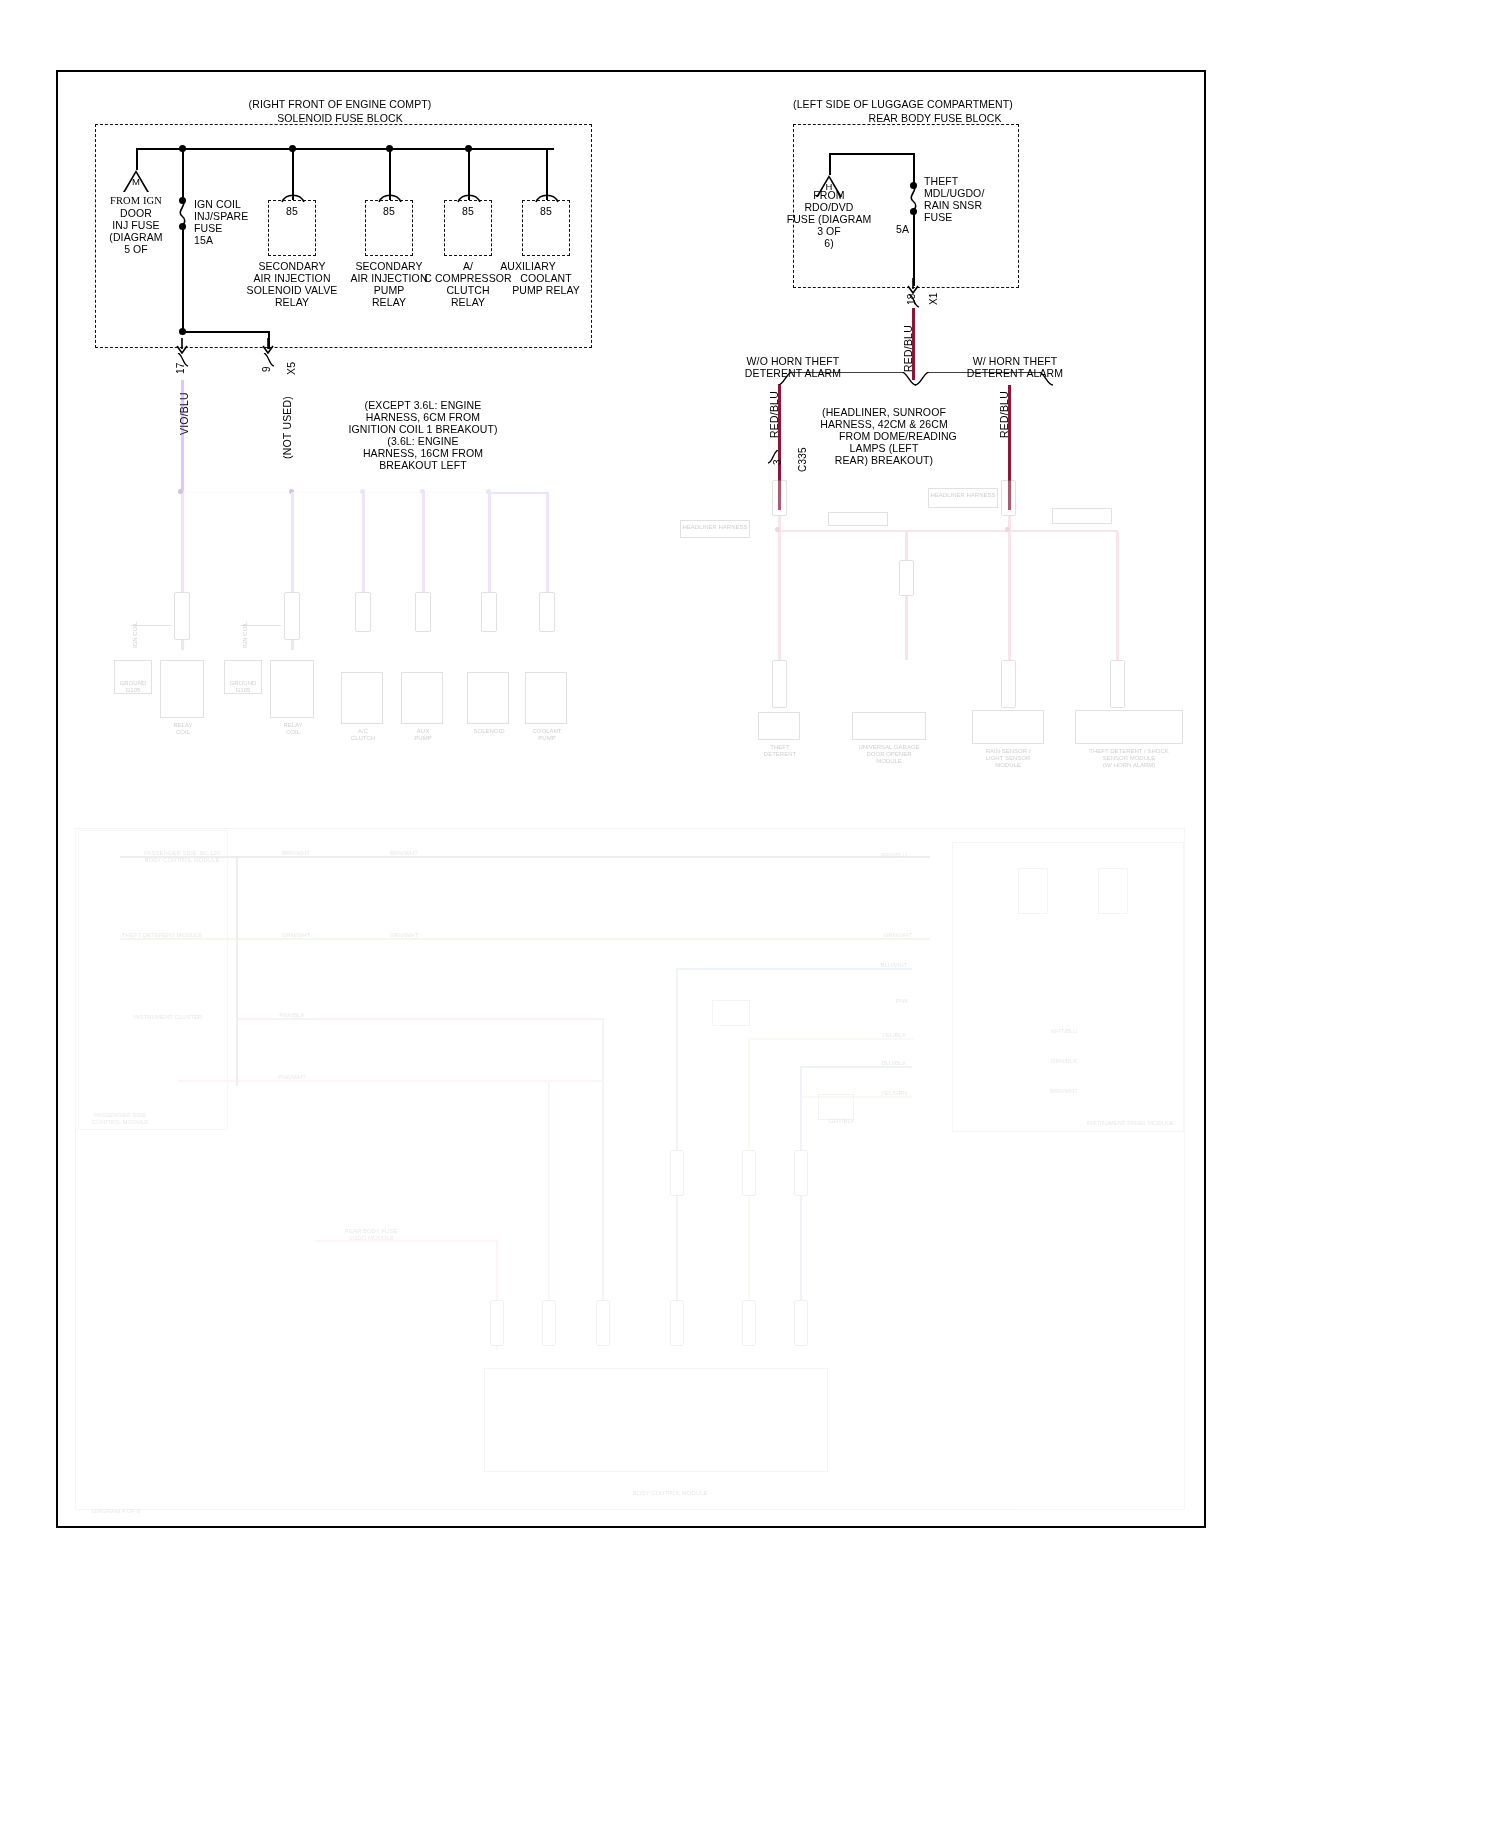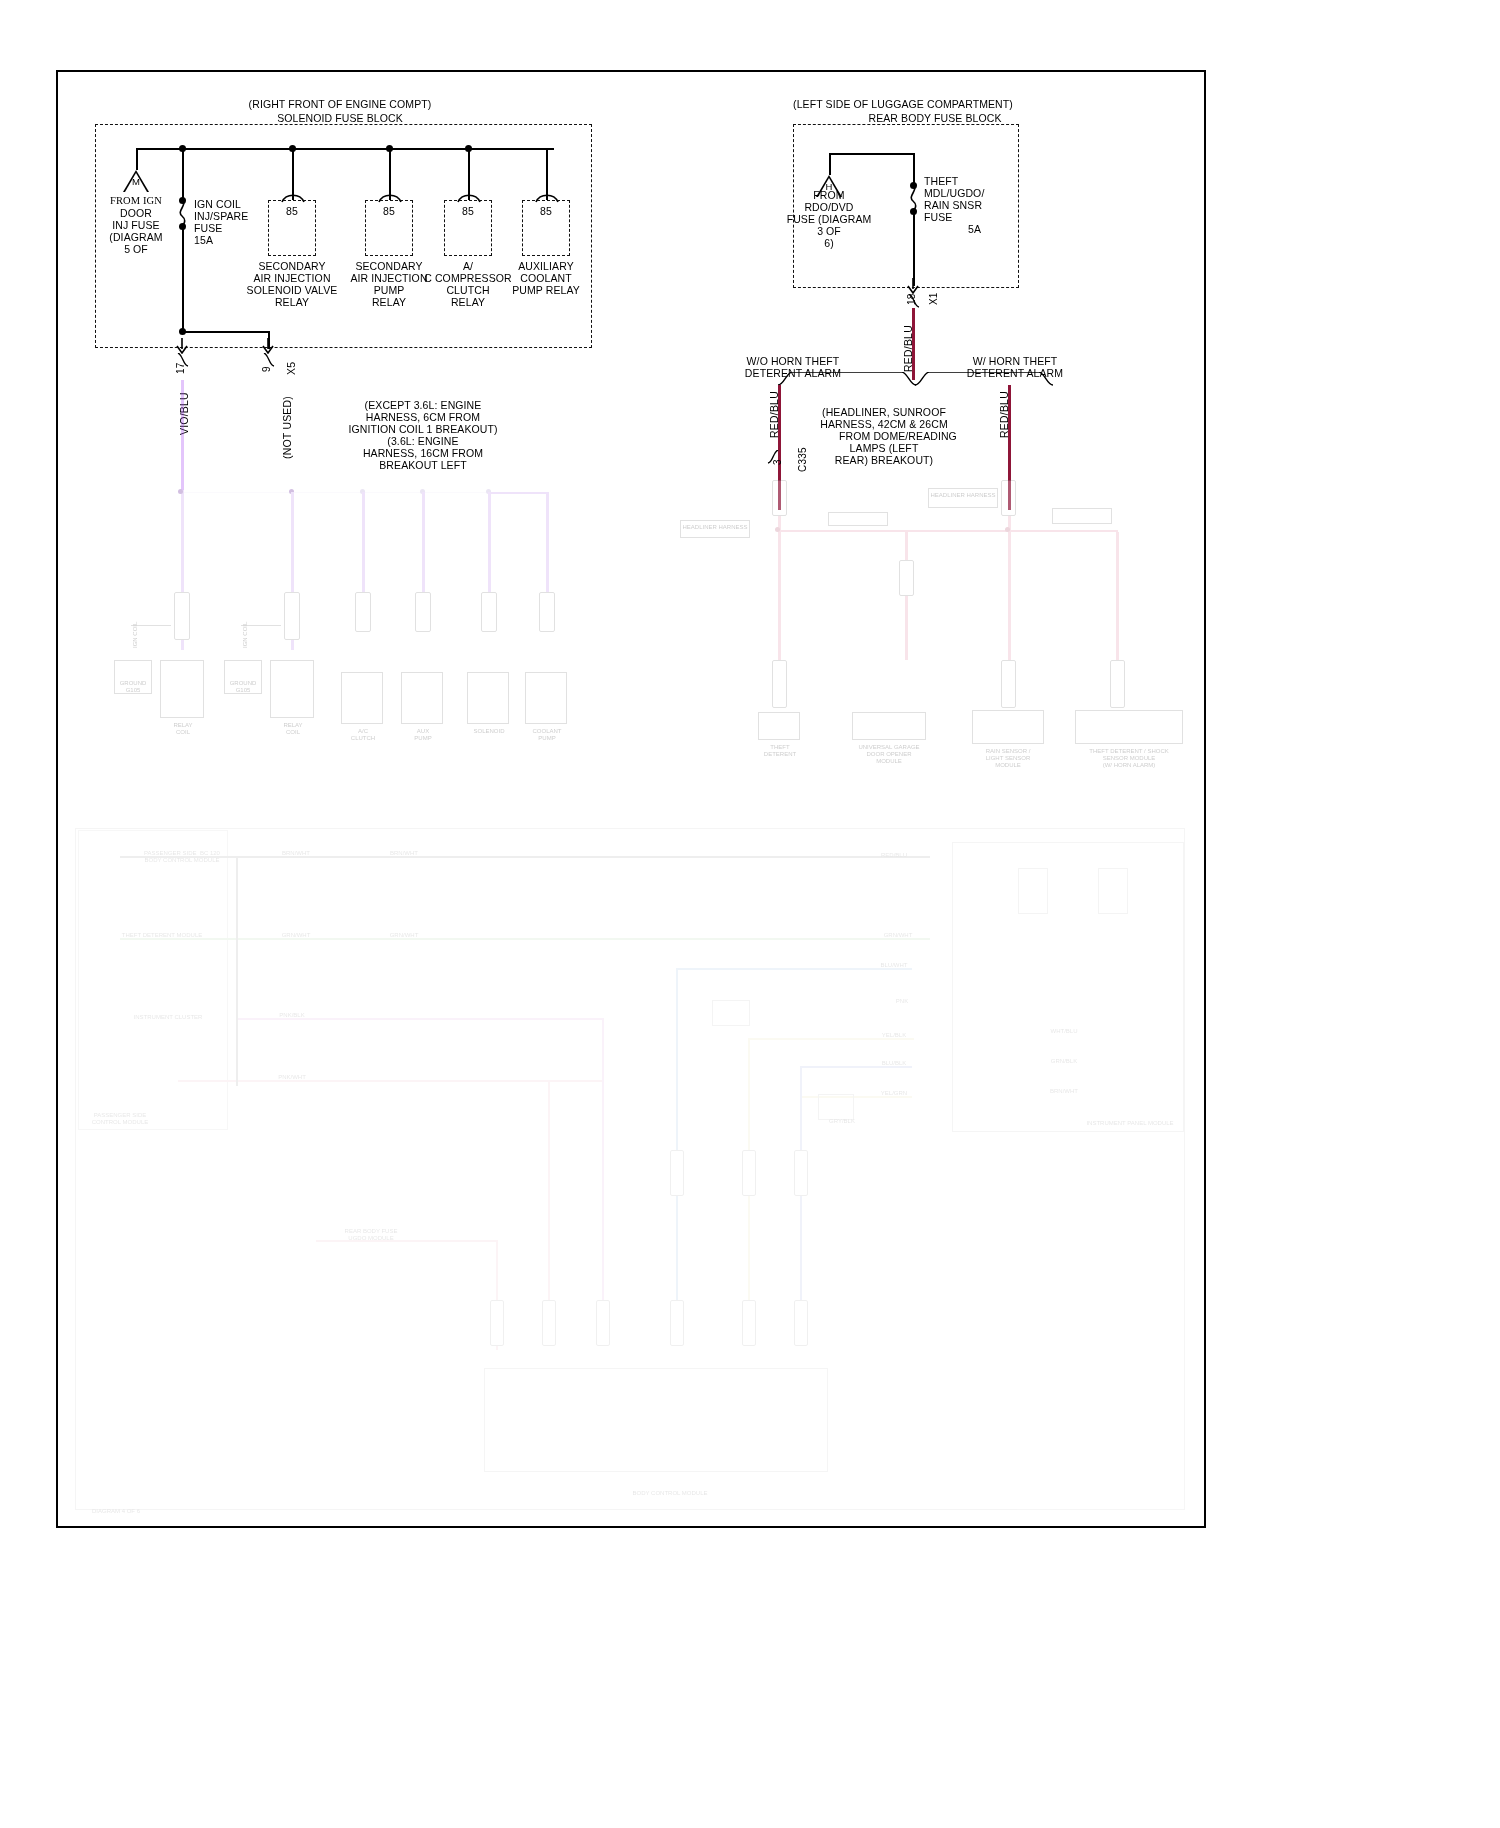--- a/index.html
+++ b/index.html
@@ -114,21 +114,21 @@
   <div class="txt ctr" style="left:468px;top:272px;">C COMPRESSOR</div>
   <div class="txt ctr" style="left:468px;top:284px;">CLUTCH</div>
   <div class="txt ctr" style="left:468px;top:296px;">RELAY</div>
 
   <div class="vline" style="left:546px;top:148px;height:52px;"></div>
   <svg style="position:absolute;left:534px;top:193px;" width="26" height="10">
     <path d="M2 9 C 6 0, 20 0, 24 9" stroke="#000" stroke-width="1.6" fill="none"></path>
   </svg>
   <div class="relaybox" style="left:522px;top:200px;width:48px;height:56px;"></div>
   <div class="txt ctr" style="left:546px;top:205px;">85</div>
-  <div class="txt ctr" style="left:546px;top:260px;">AUXILIARY</div>
+  <div class="txt ctr" style="left:528px;top:260px;">AUXILIARY</div>
   <div class="txt ctr" style="left:546px;top:272px;">COOLANT</div>
   <div class="txt ctr" style="left:546px;top:284px;">PUMP RELAY</div>
 
   <div class="dot" style="left:179px;top:328px;"></div>
   <div class="hline" style="left:182px;top:331px;width:88px;"></div>
   <div class="vline" style="left:268px;top:331px;height:18px;"></div>
   <svg style="position:absolute;left:176px;top:338px;" width="13" height="16">
     <path d="M6 0 L6 11 M1 8 L6 15 L11 8" stroke="#000" stroke-width="1.6" fill="none"></path>
   </svg>
   <svg style="position:absolute;left:262px;top:338px;" width="13" height="16">
@@ -180,21 +180,21 @@
   <div class="dot" style="left:910px;top:208px;"></div>
   <div class="vline" style="left:913px;top:211px;height:75px;"></div>
   <svg style="position:absolute;left:907px;top:278px;" width="13" height="16">
     <path d="M6 0 L6 11 M1 8 L6 15 L11 8" stroke="#000" stroke-width="1.6" fill="none"></path>
   </svg>
 
   <div class="txt lft" style="left:924px;top:175px;">THEFT</div>
   <div class="txt lft" style="left:924px;top:187px;">MDL/UGDO/</div>
   <div class="txt lft" style="left:924px;top:199px;">RAIN SNSR</div>
   <div class="txt lft" style="left:924px;top:211px;">FUSE</div>
-  <div class="txt lft" style="left:944px;top:223px;padding-left:24px;">5A</div>
+  <div class="txt lft" style="left:872px;top:223px;padding-left:24px;">5A</div>
 
   <svg style="position:absolute;left:907px;top:294px;" width="18" height="14">
     <path d="M2 0 C 7 2, 7 12, 12 13" stroke="#000" stroke-width="1.4" fill="none"></path>
   </svg>
   <div class="vert vert-sm" style="left:906px;top:305px;">18</div>
   <div class="vert vert-sm" style="left:928px;top:305px;">X1</div>
   <div class="wire wire-red" style="left:912px;top:308px;height:72px;"></div>
   <div class="vert" style="left:902px;top:372px;">RED/BLU</div>
 
   <svg style="position:absolute;left:778px;top:372px;" width="275" height="14">

